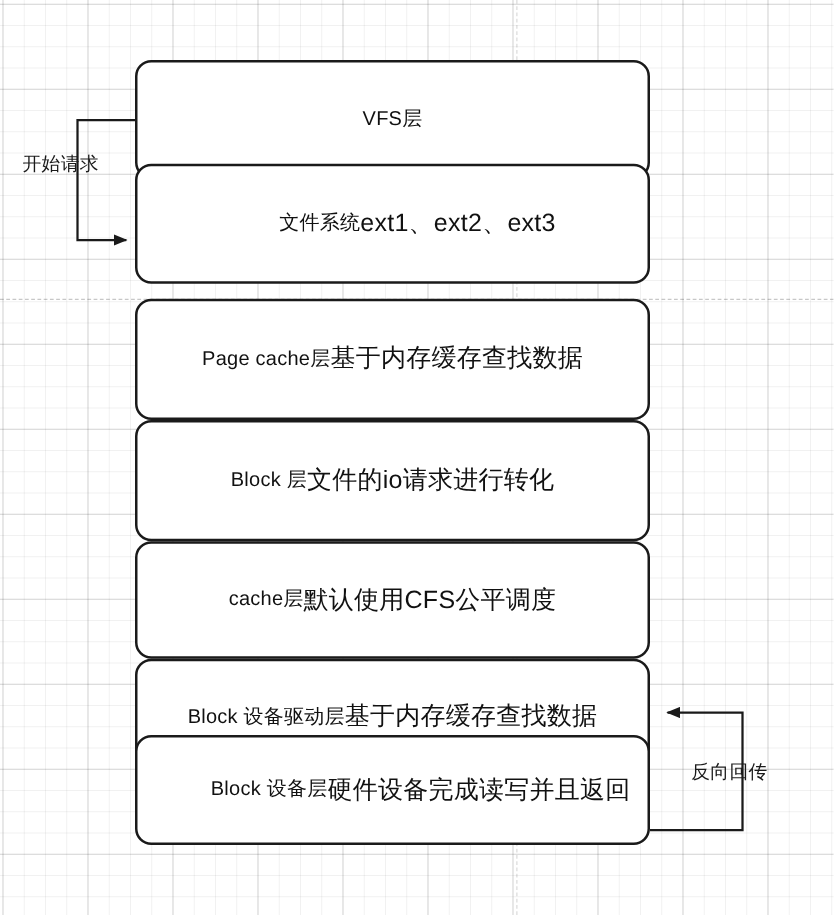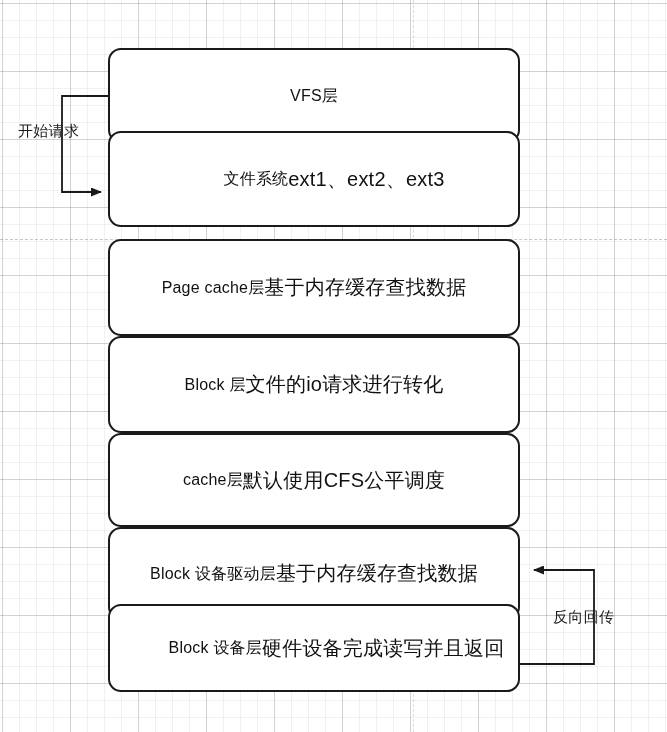--- a/index.html
+++ b/index.html
@@ -134,21 +134,21 @@
   <div class="layer-box" style="top:433px;height:94px;">
     <div class="layer-title">cache层</div>
     <div class="layer-desc">默认使用CFS公平调度</div>
   </div>
 
   <div class="layer-box" style="top:527px;height:93px;">
     <div class="layer-title">Block 设备驱动层</div>
     <div class="layer-desc">基于内存缓存查找数据</div>
   </div>
 
-  <div class="layer-box" style="top:604px;height:88px;padding-left:45px;">
+  <div class="layer-box" style="top:588px;height:88px;padding-left:45px;">
     <div class="layer-title">Block 设备层</div>
     <div class="layer-desc">硬件设备完成读写并且返回</div>
   </div>
 
   <div class="edge-label" style="left:18px;top:122px;">开始请求</div>
   <div class="edge-label" style="left:553px;top:608px;">反向回传</div>
 
 </div>
 
 </body></html>

